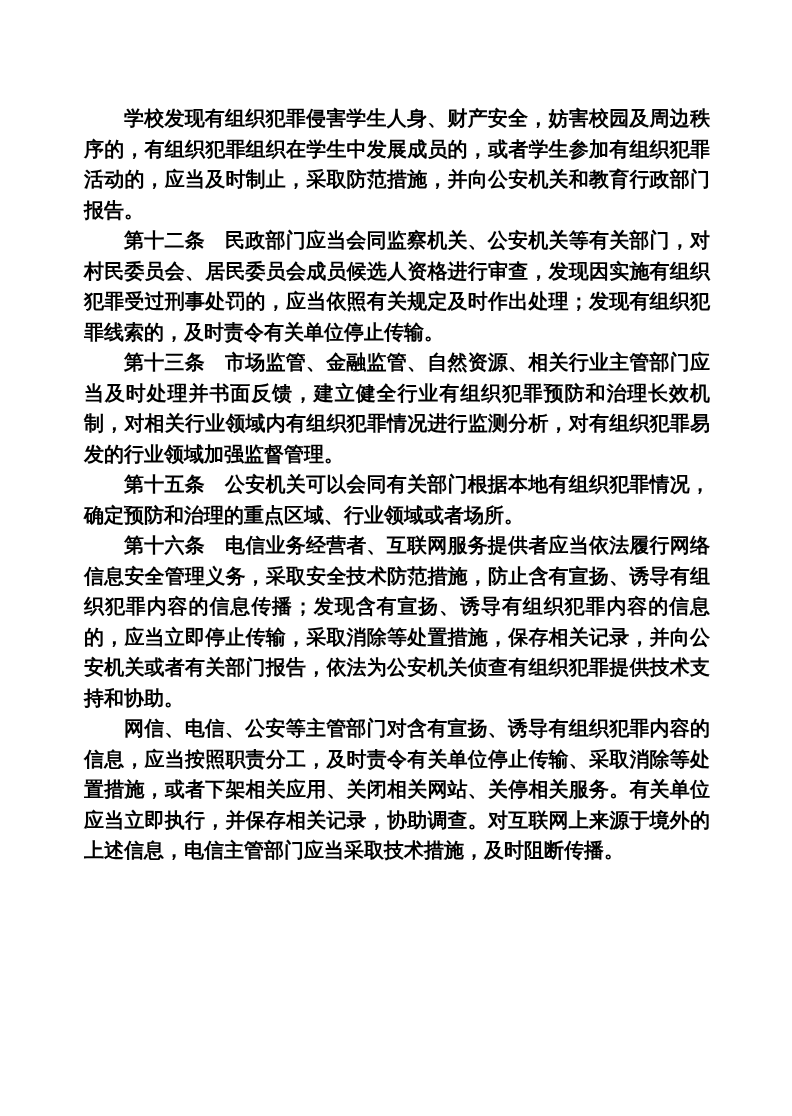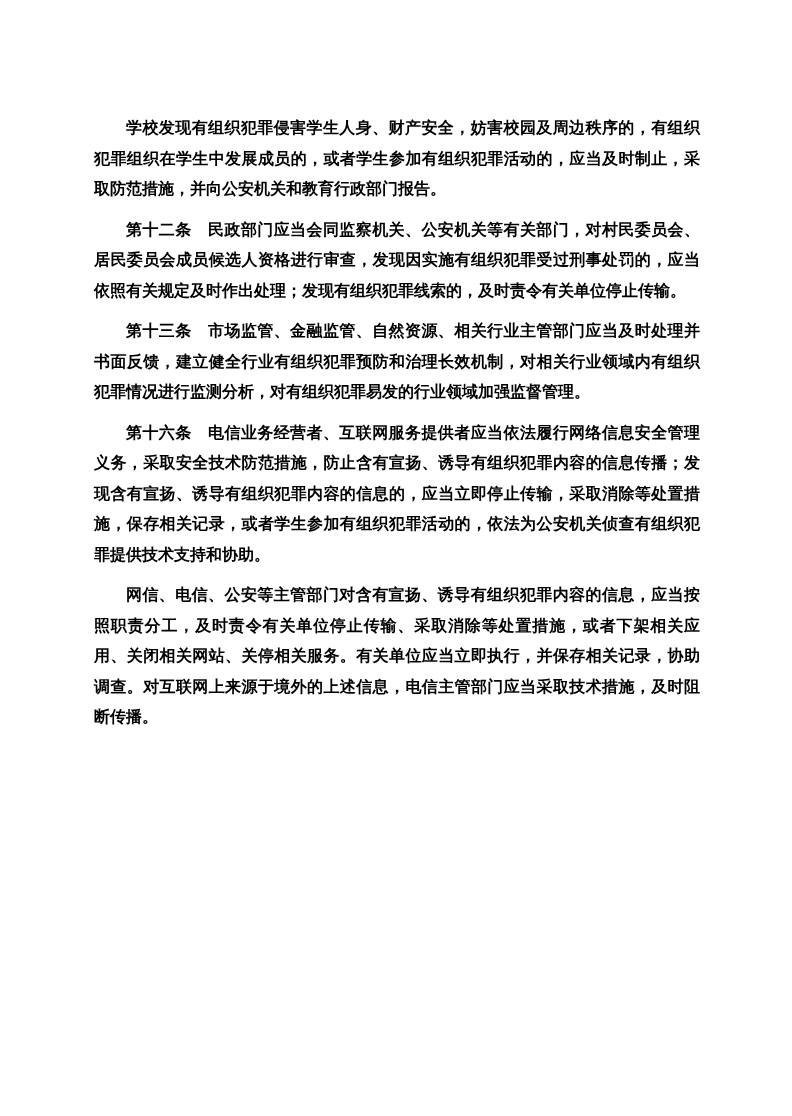--- a/index.html
+++ b/index.html
@@ -14,34 +14,35 @@
   }
   .page {
     box-sizing: border-box;
     width: 792px;
     height: 1116px;
     padding: 103px 82px 0 84px;
     background: #ffffff;
     font-family: "Liberation Sans", "DejaVu Sans", sans-serif;
   }
   .para {
-    margin: 10px;
+    margin: 0;
     padding: 0;
-    font-size: 16px;
+    font-size: 20px;
     line-height: 30.5px;
     font-weight: bold;
     color: #000000;
     text-align: justify;
     text-justify: inter-ideograph;
     text-indent: 2em;
     word-break: break-all;
   }
 </style>
 </head>
 <body>
 
 <div class="page">
   <p class="para">学校发现有组织犯罪侵害学生人身、财产安全，妨害校园及周边秩序的，有组织犯罪组织在学生中发展成员的，或者学生参加有组织犯罪活动的，应当及时制止，采取防范措施，并向公安机关和教育行政部门报告。</p>
   <p class="para">第十二条　民政部门应当会同监察机关、公安机关等有关部门，对村民委员会、居民委员会成员候选人资格进行审查，发现因实施有组织犯罪受过刑事处罚的，应当依照有关规定及时作出处理；发现有组织犯罪线索的，及时责令有关单位停止传输。</p>
   <p class="para">第十三条　市场监管、金融监管、自然资源、相关行业主管部门应当及时处理并书面反馈，建立健全行业有组织犯罪预防和治理长效机制，对相关行业领域内有组织犯罪情况进行监测分析，对有组织犯罪易发的行业领域加强监督管理。</p>
-  <p class="para">第十六条　电信业务经营者、互联网服务提供者应当依法履行网络信息安全管理义务，采取安全技术防范措施，防止含有宣扬、诱导有组织犯罪内容的信息传播；发现含有宣扬、诱导有组织犯罪内容的信息的，应当立即停止传输，采取消除等处置措施，保存相关记录，或者学生参加有组织犯罪活动的，依法为公安机关侦查有组织犯罪提供技术支持和协助。</p>
+  <p class="para">第十五条　公安机关可以会同有关部门根据本地有组织犯罪情况，确定预防和治理的重点区域、行业领域或者场所。</p>
+  <p class="para">第十六条　电信业务经营者、互联网服务提供者应当依法履行网络信息安全管理义务，采取安全技术防范措施，防止含有宣扬、诱导有组织犯罪内容的信息传播；发现含有宣扬、诱导有组织犯罪内容的信息的，应当立即停止传输，采取消除等处置措施，保存相关记录，并向公安机关或者有关部门报告，依法为公安机关侦查有组织犯罪提供技术支持和协助。</p>
   <p class="para">网信、电信、公安等主管部门对含有宣扬、诱导有组织犯罪内容的信息，应当按照职责分工，及时责令有关单位停止传输、采取消除等处置措施，或者下架相关应用、关闭相关网站、关停相关服务。有关单位应当立即执行，并保存相关记录，协助调查。对互联网上来源于境外的上述信息，电信主管部门应当采取技术措施，及时阻断传播。</p>
 </div>
 
 </body></html>

